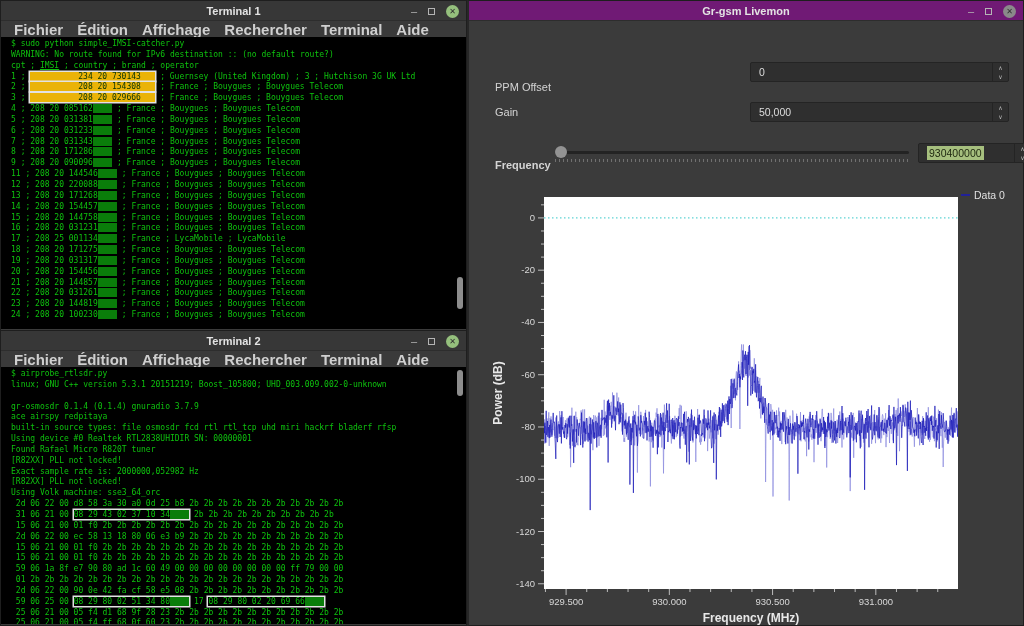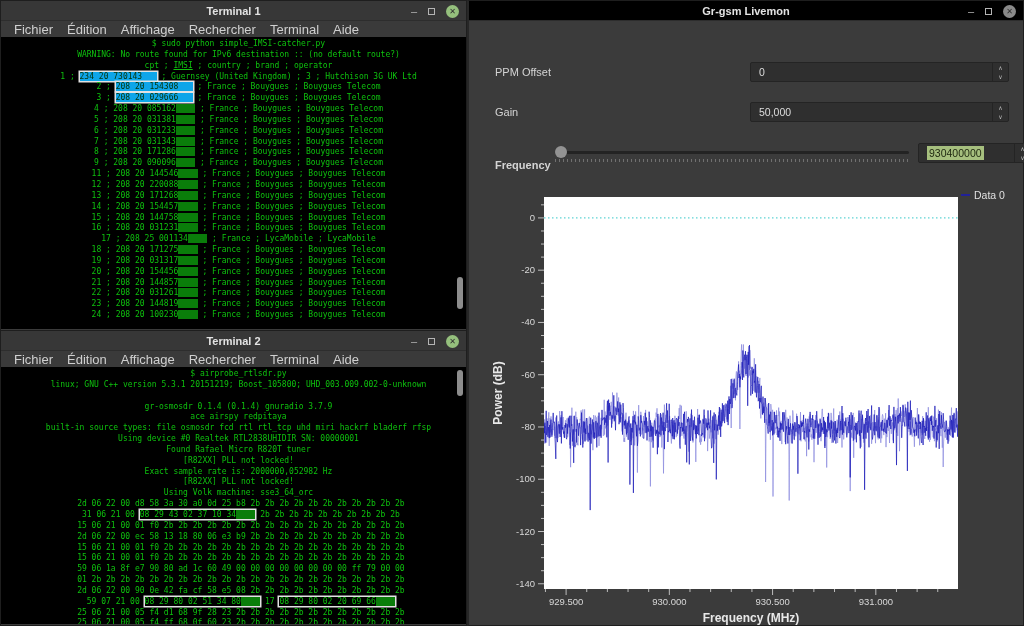--- a/index.html
+++ b/index.html
@@ -16,29 +16,29 @@
   .btn-min { color:#b5b5b5; font-size:11px; line-height:10px; cursor:default; }
   .btn-max { width:7px; height:7px; border:1px solid #b5b5b5; display:inline-block; }
   .btn-close { width:13px; height:13px; border-radius:50%; display:flex; align-items:center;
                justify-content:center; font-size:8px; color:#2f2f2f; }
   .btn-close.green { background:#95c07d; }
   .btn-close.gray  { background:#8a8a8a; }
 
   
   .terminal { width:467px; }
   .menubar { height:16px; background:#3a3a3a; display:flex; align-items:center; padding-left:6px; }
-  .menubar .mi { font-size:13px; color:#cfcfcf; padding:0 7px; }
+  .menubar .mi { font-size:15px; color:#cfcfcf; padding:0 7px;font-weight:bold; }
   .term-content { position:relative; background:#000; width:100%; height:calc(100% - 37px);
-                  padding:2px 0 0 10px; overflow:hidden;text-align:center; }
+                  padding:2px 0 0 10px; overflow:hidden; }
   .tl { font-family:"DejaVu Sans Mono", monospace; font-size:8px; line-height:10.85px;
         height:10.85px; color:#0ec20e; white-space:pre; }
   .tl .p { color:#0ec20e; }
   .tl .u { text-decoration:underline; }
   .tl .f { background:#0a7d0a; }
-  .tl .s { background:#0ea5e9; color:#063306; }
+  .tl .s { background:#eab308; color:#063306;padding-left:48px; }
   .tl .box { box-shadow:0 0 0 1.5px #e2e2e2; }
   .scrollbar { position:absolute; top:1px; right:2px; width:8px; height:calc(100% - 2px); }
   .scroll-handle { position:absolute; left:1px; width:6px; border-radius:3px; background:#8d8d8d; }
 
   
   #grgsm { left:467px; top:0; width:557px; height:626px; border-left:2px solid #272727; }
   #grgsm .body { position:relative; width:100%; height:604px; background:#3b3b3b; }
   .ctl-label { position:absolute; left:26px; font-size:11px; color:#d4d4d4; }
   .spinbox { position:absolute; background:#2f2f2f; border:1px solid #242424; border-radius:2px;
              display:flex; align-items:stretch; }
@@ -143,38 +143,38 @@
         <div class="tl">Using Volk machine: sse3_64_orc</div>
         <div class="tl"> 2d 06 22 00 d8 58 3a 30 a0 0d 25 b8 2b 2b 2b 2b 2b 2b 2b 2b 2b 2b 2b</div>
         <div class="tl"><span class="p"> 31 06 21 00 </span><span class="box"><span class="p">08 29 43 02 37 10 34</span><span class="f">    </span></span><span class="p"> 2b 2b 2b 2b 2b 2b 2b 2b 2b 2b</span></div>
         <div class="tl"> 15 06 21 00 01 f0 2b 2b 2b 2b 2b 2b 2b 2b 2b 2b 2b 2b 2b 2b 2b 2b 2b</div>
         <div class="tl"> 2d 06 22 00 ec 58 13 18 80 06 e3 b9 2b 2b 2b 2b 2b 2b 2b 2b 2b 2b 2b</div>
         <div class="tl"> 15 06 21 00 01 f0 2b 2b 2b 2b 2b 2b 2b 2b 2b 2b 2b 2b 2b 2b 2b 2b 2b</div>
         <div class="tl"> 15 06 21 00 01 f0 2b 2b 2b 2b 2b 2b 2b 2b 2b 2b 2b 2b 2b 2b 2b 2b 2b</div>
         <div class="tl"> 59 06 1a 8f e7 90 80 ad 1c 60 49 00 00 00 00 00 00 00 00 ff 79 00 00</div>
         <div class="tl"> 01 2b 2b 2b 2b 2b 2b 2b 2b 2b 2b 2b 2b 2b 2b 2b 2b 2b 2b 2b 2b 2b 2b</div>
         <div class="tl"> 2d 06 22 00 90 0e 42 fa cf 58 e5 08 2b 2b 2b 2b 2b 2b 2b 2b 2b 2b 2b</div>
-        <div class="tl"><span class="p"> 59 07 21 00 </span><span class="box"><span class="p">08 29 80 02 51 34 80</span><span class="f">    </span></span><span class="p"> 17 </span><span class="box"><span class="p">08 29 80 02 20 69 66</span><span class="f">    </span></span></div>
+        <div class="tl"><span class="p"> 59 06 25 00 </span><span class="box"><span class="p">08 29 80 02 51 34 80</span><span class="f">    </span></span><span class="p"> 17 </span><span class="box"><span class="p">08 29 80 02 20 69 66</span><span class="f">    </span></span></div>
         <div class="tl"> 25 06 21 00 05 f4 d1 68 9f 28 23 2b 2b 2b 2b 2b 2b 2b 2b 2b 2b 2b 2b</div>
         <div class="tl"> 25 06 21 00 05 f4 ff 68 0f 60 23 2b 2b 2b 2b 2b 2b 2b 2b 2b 2b 2b 2b</div>
       </div>
   </div>
 
   <div class="window" id="grgsm">
-    <div class="titlebar" style="background:#000000;">
+    <div class="titlebar" style="background:#701a75;">
       <span class="title">Gr-gsm Livemon</span>
       <span class="winbtns">
         <span class="btn-min">–</span>
         <span class="btn-max"></span>
         <span class="btn-close gray">✕</span>
       </span>
     </div>
     <div class="body">
 
-      <span class="ctl-label" style="top:45px;">PPM Offset</span>
+      <span class="ctl-label" style="top:60px;">PPM Offset</span>
       <div class="spinbox" style="left:281px;top:41px;width:259px;height:20px;">
         <div class="spin-val">0</div>
         <div class="spin-arrows">
           <div>∧</div>
           <div>∨</div>
         </div>
       </div>
 
       <span class="ctl-label" style="top:85px;">Gain</span>
       <div class="spinbox" style="left:281px;top:81px;width:259px;height:20px;">

